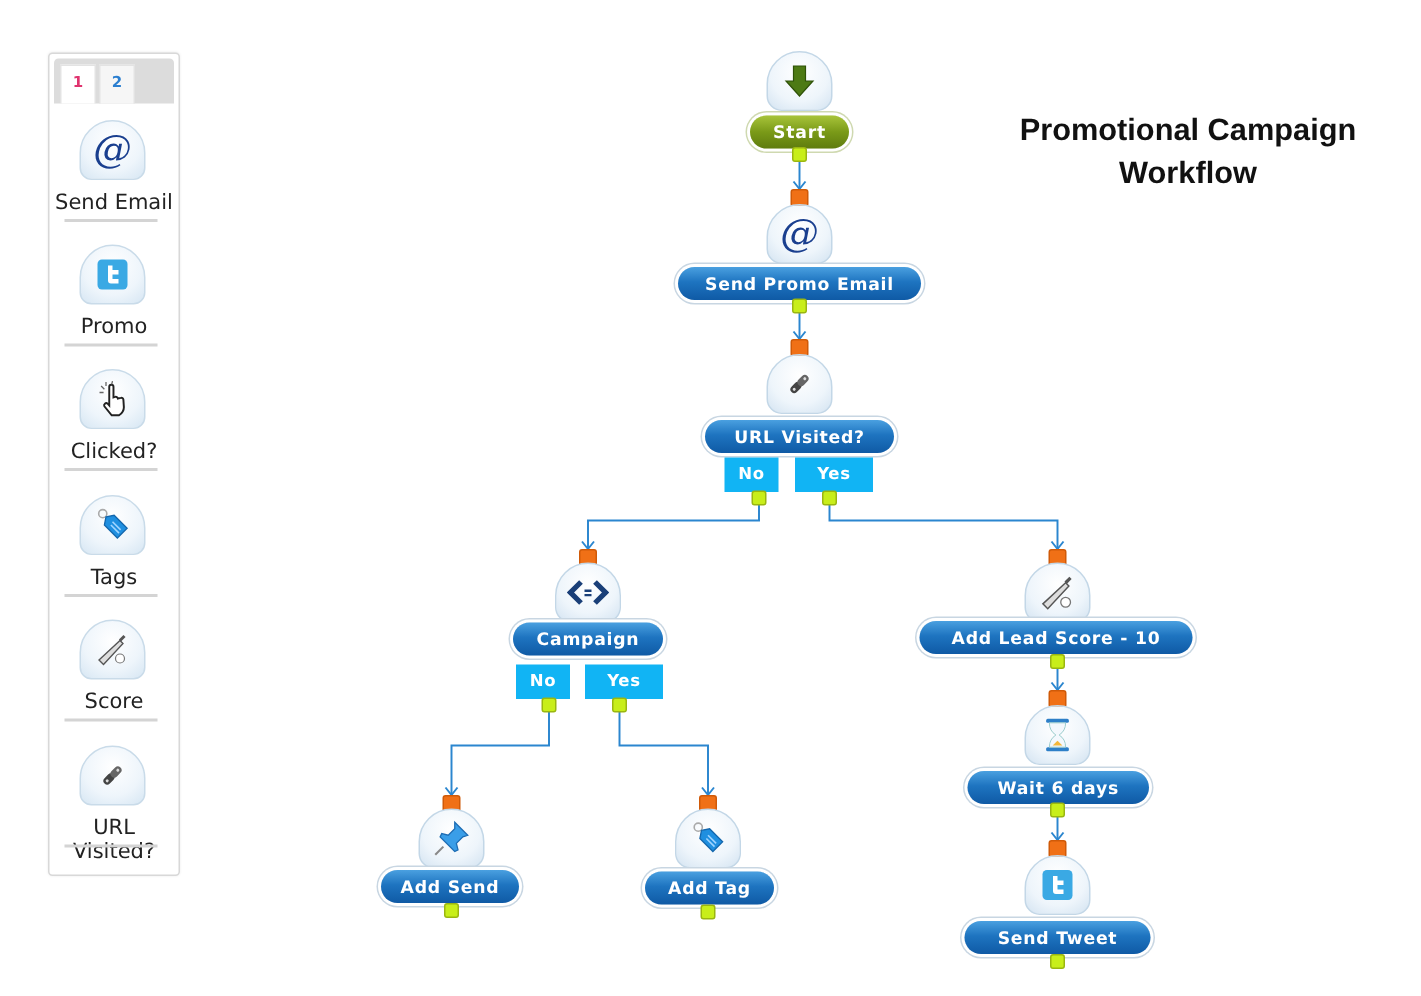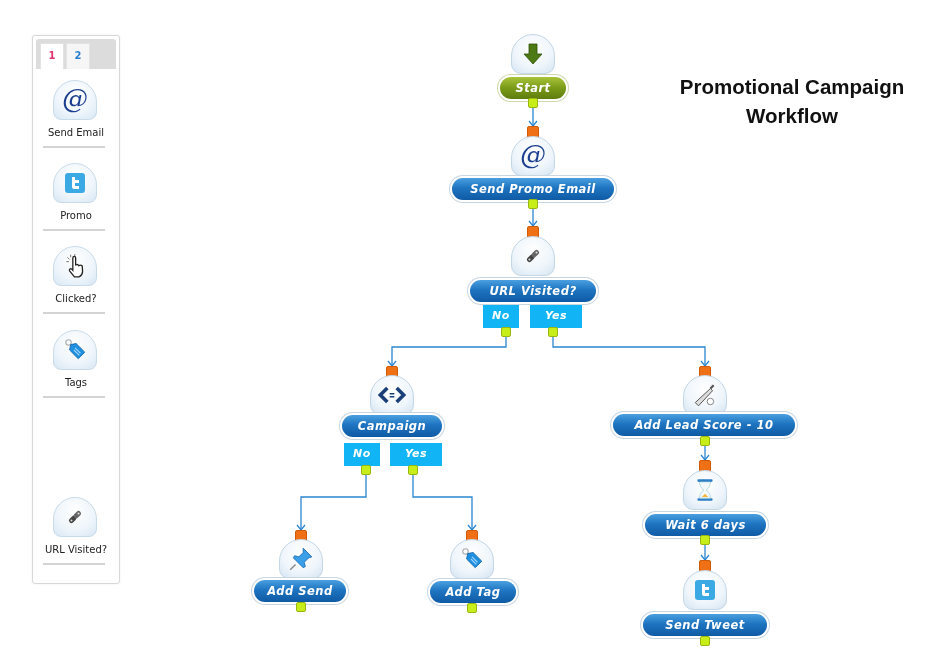--- a/index.html
+++ b/index.html
@@ -10,25 +10,25 @@
              border:1px solid #d8d8d8; border-radius:3px; background:#fff; box-shadow:0 0 2px rgba(0,0,0,0.08); }
   .tabs { position:absolute; left:3px; top:3px; width:80px; height:30px; background:#dcdcdc; border-radius:3px 3px 0 0; }
   .tab { position:absolute; top:4px; height:26px; width:24px; background:#f6f6f6; font-size:10px; font-weight:bold;
          text-align:center; line-height:24px; border:1px solid #e3e3e3; border-bottom:none; box-sizing:border-box; cursor:pointer; }
   .tab.t1 { left:4px; background:#fff; color:#e0336f; }
   .tab.t2 { left:30px; color:#2b7fd0; }
   .pal-item { position:absolute; left:0; width:86px; height:82px; cursor:pointer; }
   .pal-bubble { position:absolute; left:20px; top:0; width:44px; height:40px; border-radius:22px 22px 8px 8px;
                 background:radial-gradient(circle at 50% 35%, #ffffff 0%, #eef5fb 60%, #d6e6f3 100%);
                 border:1px solid #c9dbe9; box-sizing:border-box; display:flex; align-items:center; justify-content:center; }
-  .pal-label { position:absolute; left:0; top:47px; width:86px; text-align:center; font-size:10px; color:#222; }
+  .pal-label { position:absolute; left:0; top:47px; width:86px; text-align:center; font-size:14px; color:#222; }
   .pal-sep { position:absolute; left:10px; top:66px; width:62px; height:2px; background:#d4d4d4; }
 
   
-  .canvas { position:absolute; left:0; top:0; width:756px; height:664px;font-style:italic; }
+  .canvas { position:absolute; left:0; top:0; width:756px; height:664px; }
   .node-bubble { position:absolute; width:44px; height:40px; border-radius:22px 22px 10px 10px;
                  background:radial-gradient(circle at 50% 35%, #ffffff 0%, #eef5fb 60%, #d3e3f1 100%);
                  border:1px solid #c3d7e7; box-sizing:border-box; display:flex; align-items:center; justify-content:center; }
   .pill { position:absolute; height:22px; border-radius:11px; color:#fff; font-weight:bold; font-size:11.5px;
           letter-spacing:0.5px; text-align:center; line-height:22px; cursor:pointer;
           background:linear-gradient(#4aa0e0 0%, #1e74c0 45%, #0f5aa5 100%);
           box-shadow:0 0 0 2px #ffffff, 0 0 0 3px #c8d6e2; white-space:nowrap; }
   .pill.start { background:linear-gradient(#a8c43a 0%, #7a9a18 50%, #5f7c0e 100%); box-shadow:0 0 0 2px #fff, 0 0 0 3px #cfd9b0; }
   .branch { position:absolute; height:23px; background:#11b4f4; color:#fff; font-weight:bold; font-size:11px;
             text-align:center; line-height:22px; letter-spacing:0.5px; cursor:pointer; }
@@ -125,20 +125,29 @@
     <div class="pal-label" style="color:#222">Clicked?</div>
     <div class="pal-sep"></div>
   </div>
   <div class="pal-item" style="top:294px">
     <div class="pal-bubble">
         <svg width="26" height="26">
           <use href="#ic-tag"></use>
         </svg>
       </div>
     <div class="pal-label">Tags</div>
+    <div class="pal-sep"></div>
+  </div>
+  <div class="pal-item" style="top:377px">
+    <div class="pal-bubble">
+        <svg width="24" height="24">
+          <use href="#ic-bat"></use>
+        </svg>
+      </div>
+    <div class="pal-label">Score</div>
     <div class="pal-sep"></div>
   </div>
   <div class="pal-item" style="top:461px">
     <div class="pal-bubble">
         <svg width="20" height="20">
           <use href="#ic-link"></use>
         </svg>
       </div>
     <div class="pal-label">URL Visited?</div>
     <div class="pal-sep"></div>

